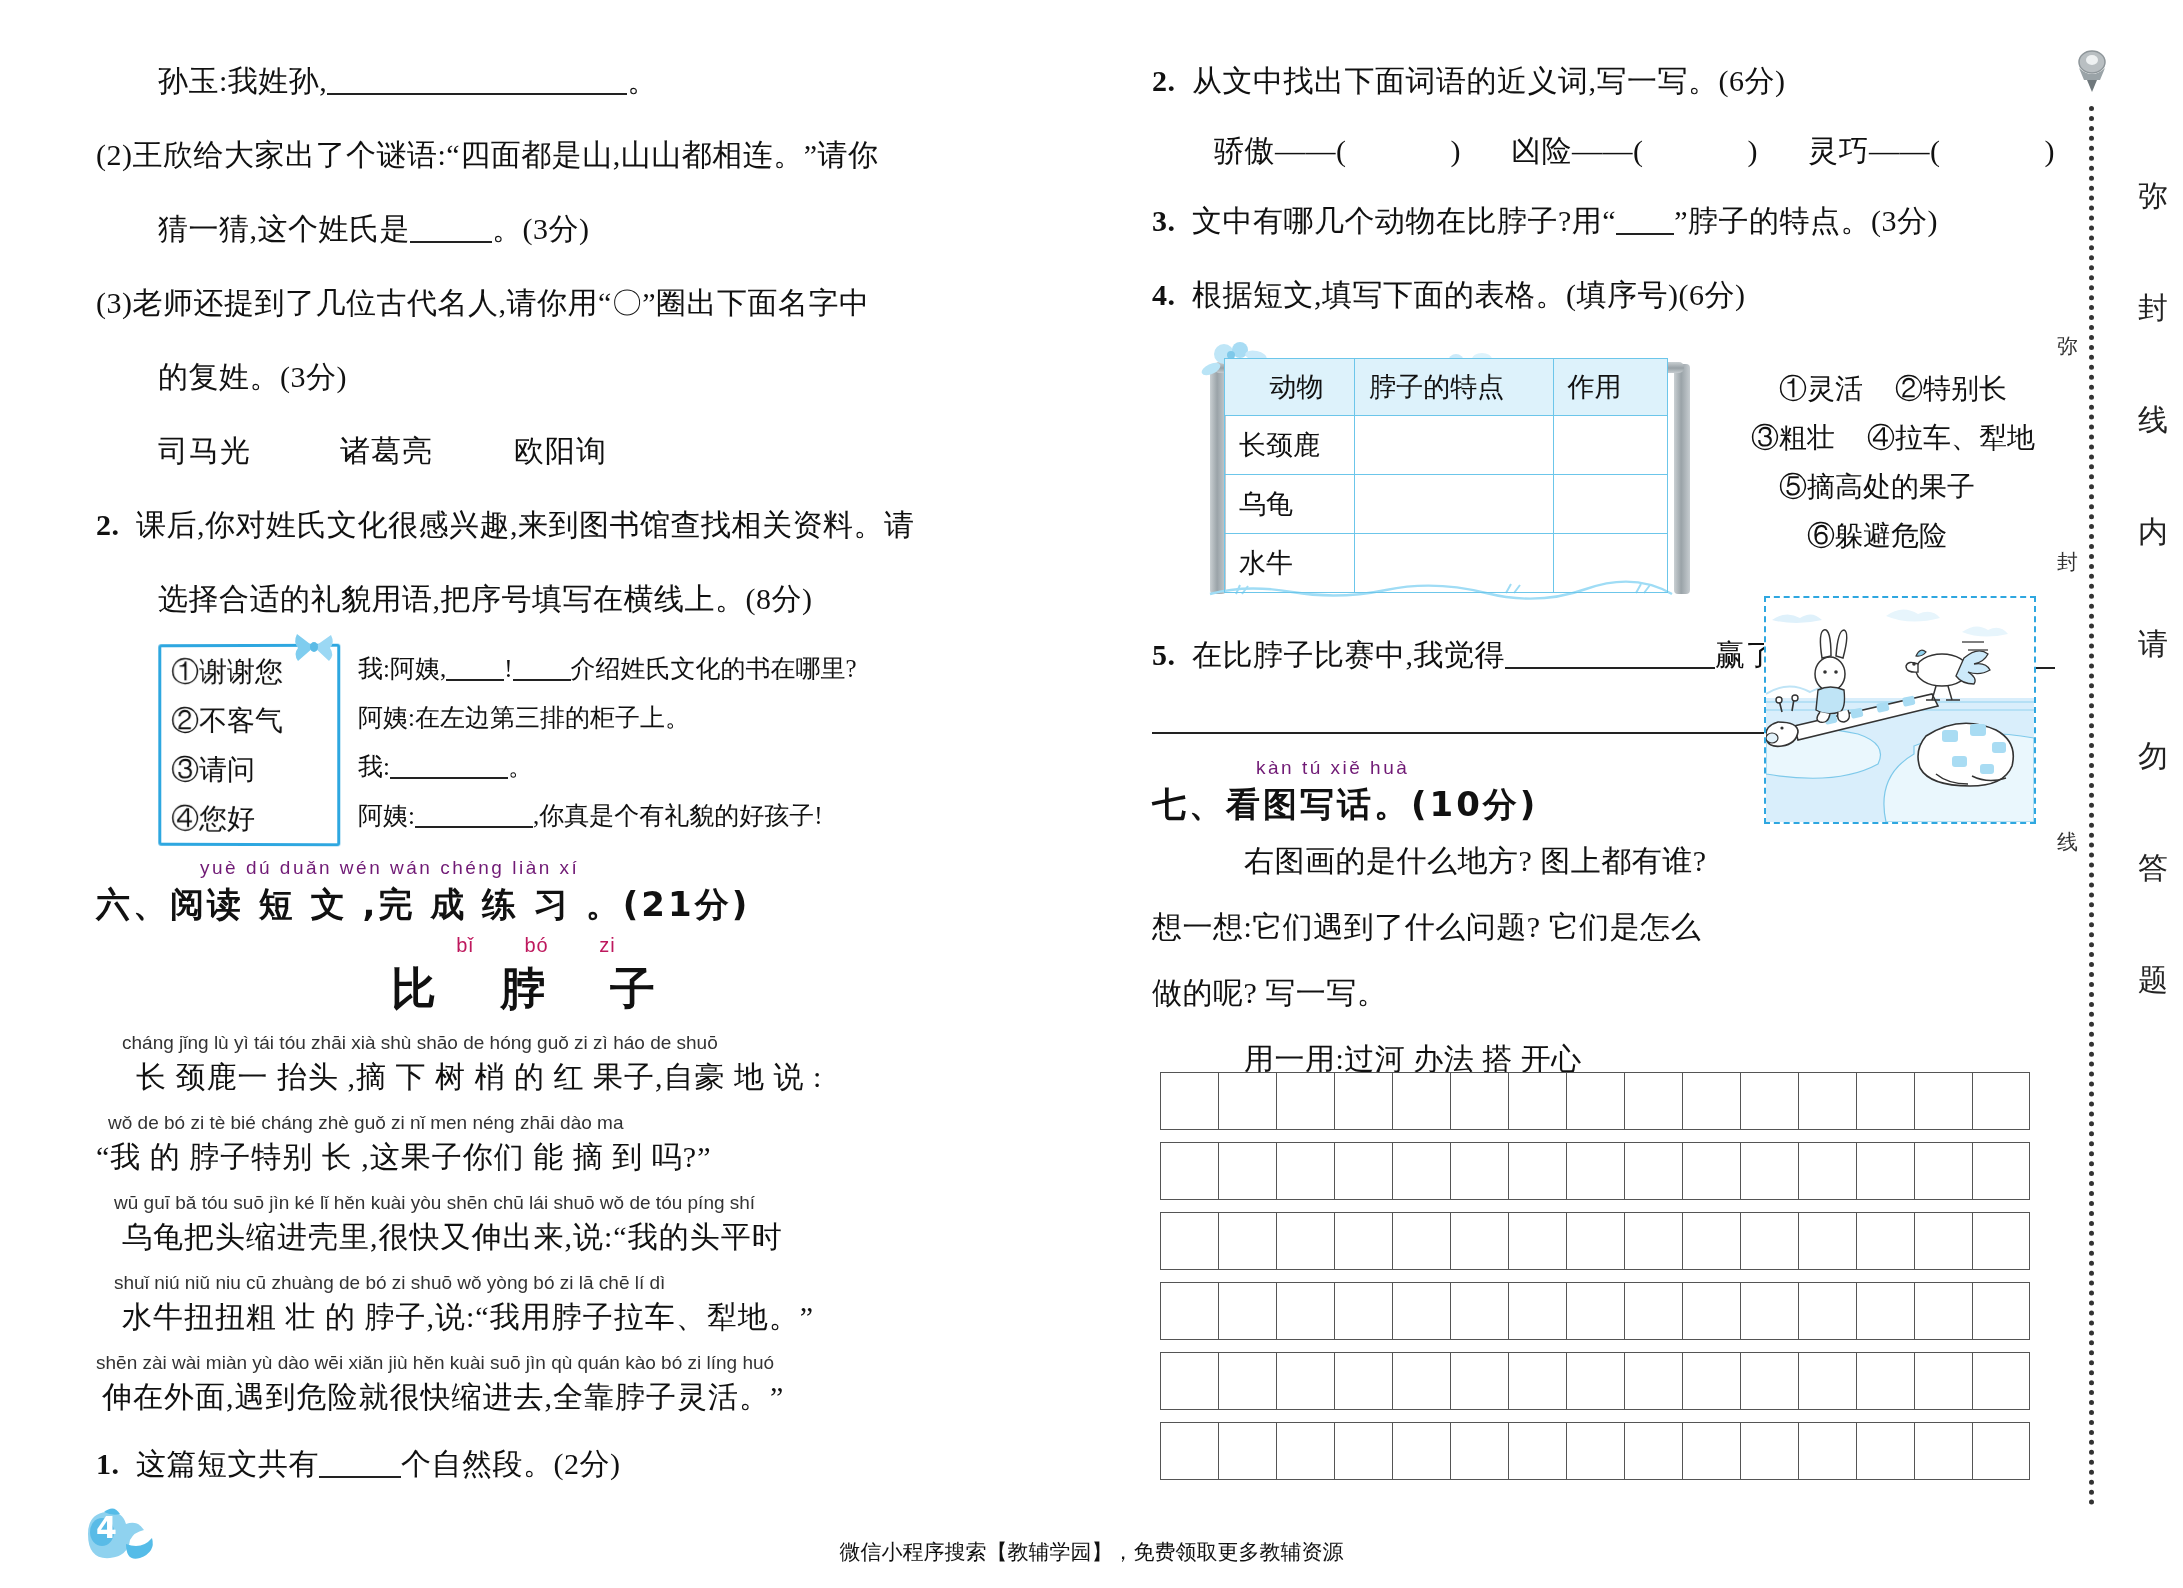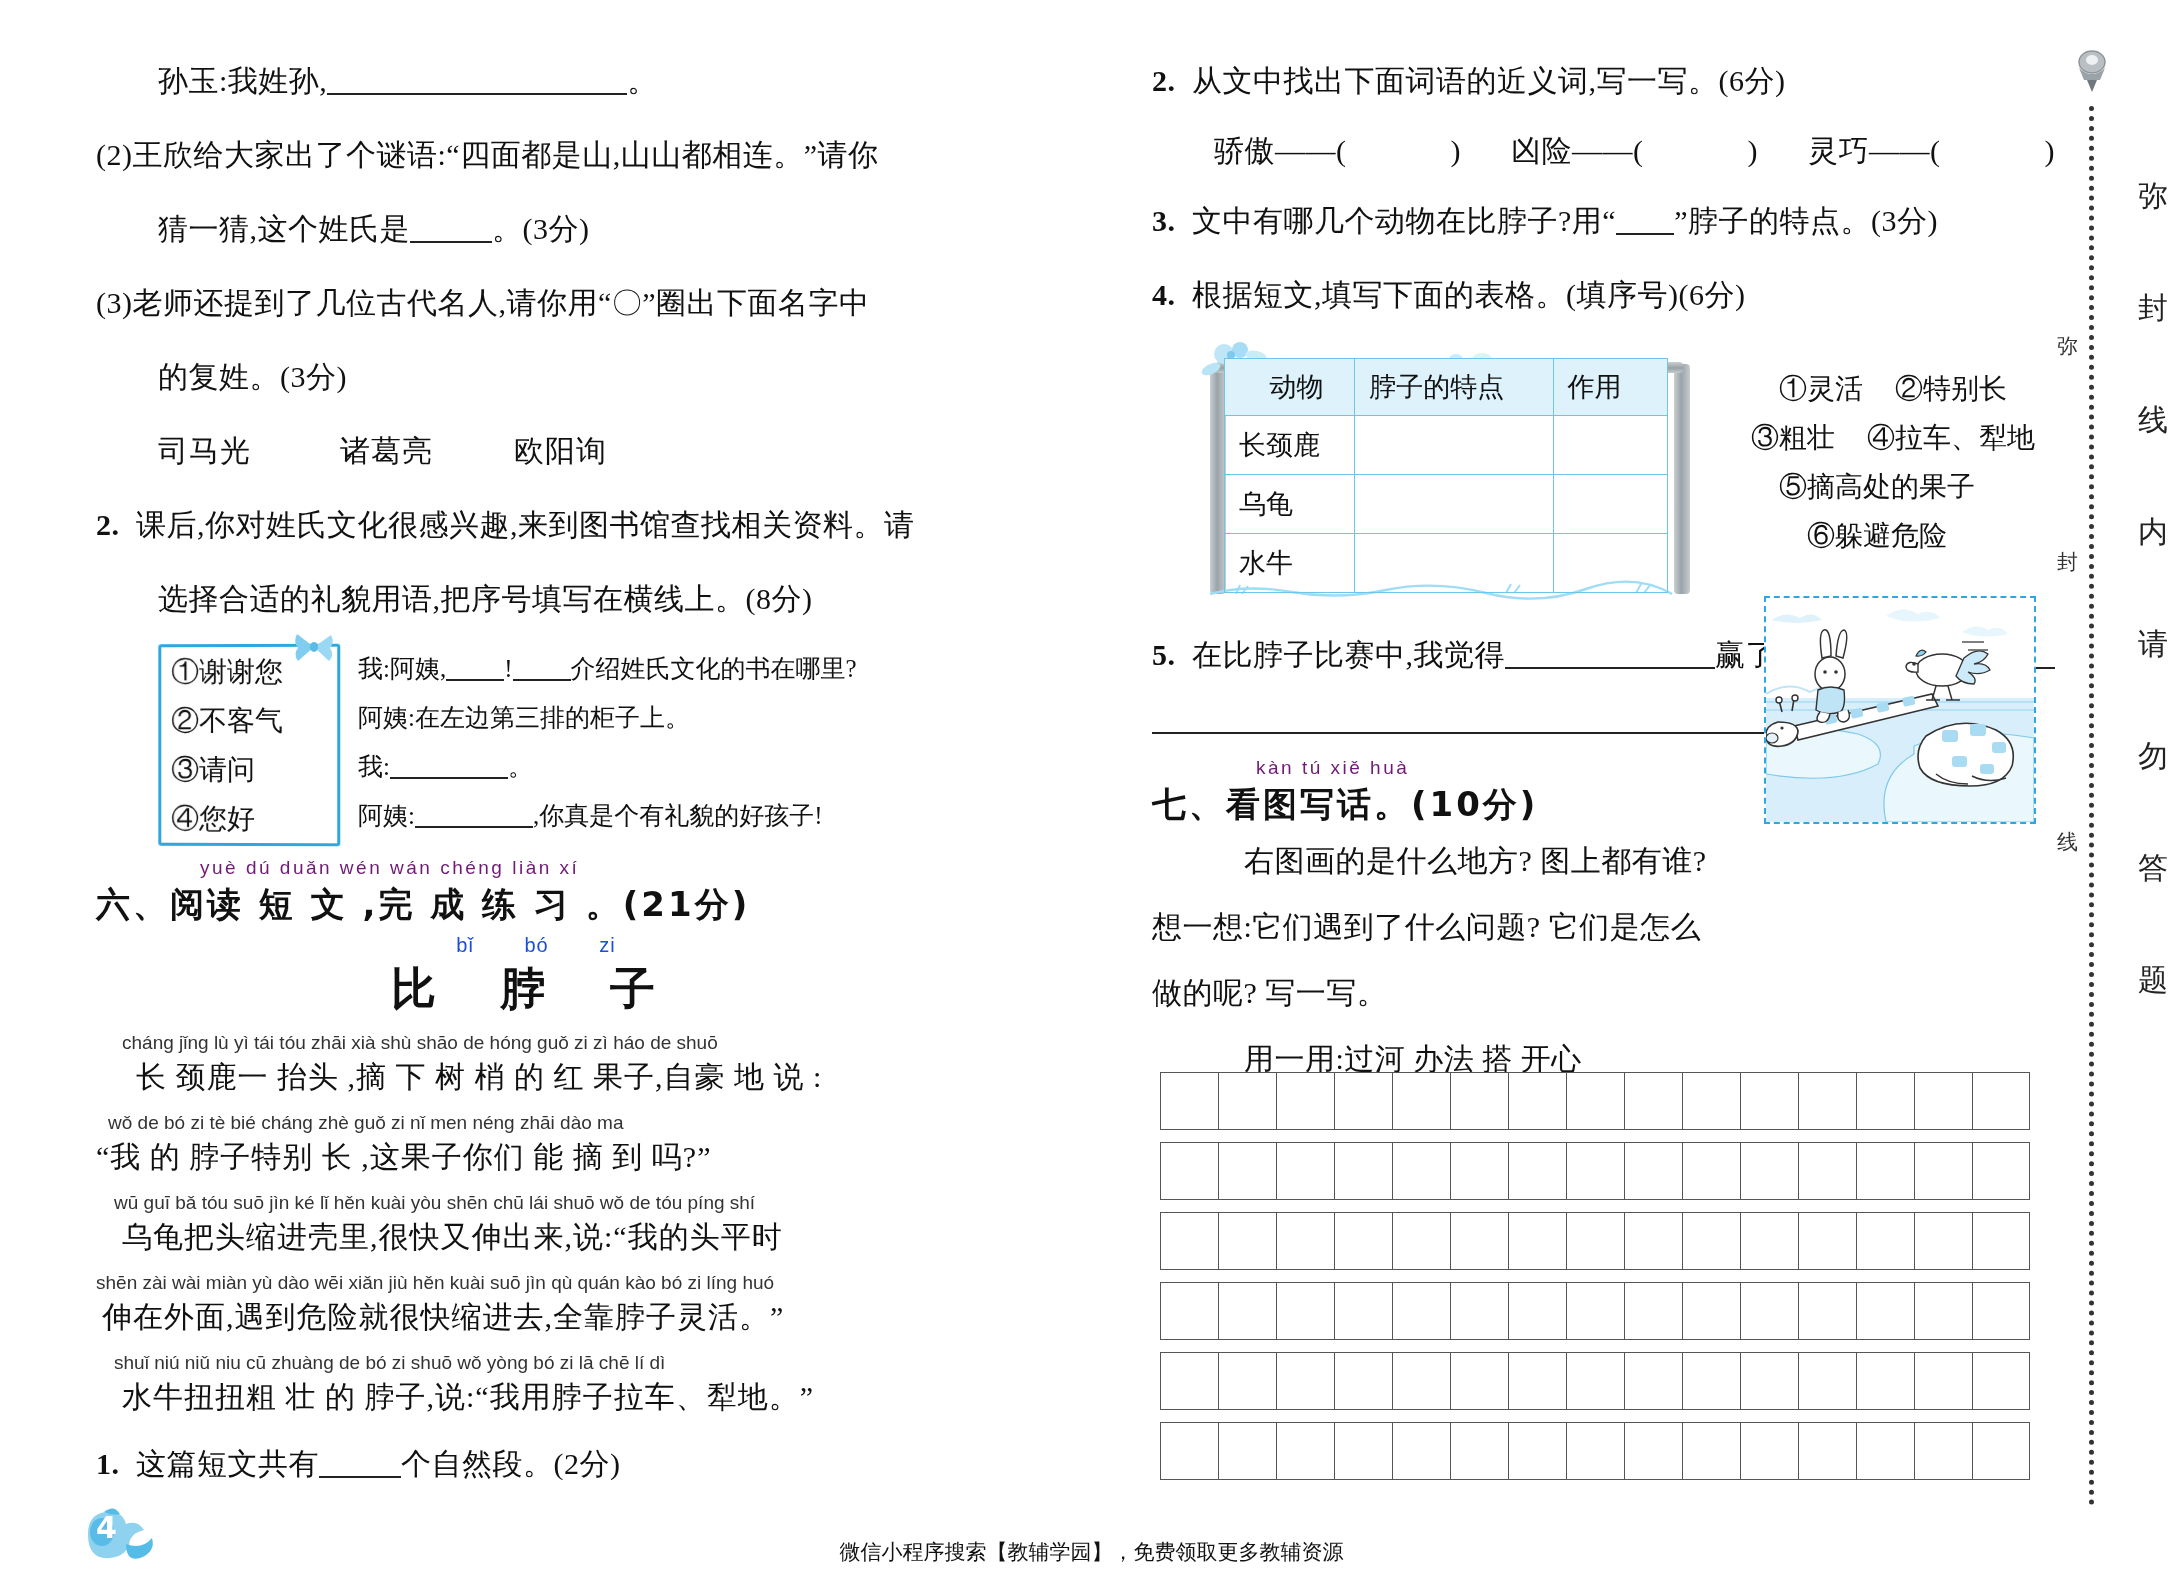--- a/index.html
+++ b/index.html
@@ -46,21 +46,21 @@
   .polite-box .pb-item{
     font-size:28px;line-height:49px;padding-left:10px;white-space:nowrap;
   }
   .bow{position:absolute;left:196px;top:-12px;width:44px;height:38px;}
   .dlg{position:absolute;left:262px;top:4px;}
   .dlg .d-line{font-size:25px;line-height:49px;white-space:nowrap;}
 
   
   .passage{margin-top:2px;}
   .ptitle{text-align:center;margin-top:6px;}
-  .ptitle .py{font-family:"Liberation Sans","DejaVu Sans",sans-serif;font-size:20px;color:#1d4ed8;
+  .ptitle .py{font-family:"Liberation Sans","DejaVu Sans",sans-serif;font-size:20px;color:#be185d;
               letter-spacing:1px;word-spacing:44px;}
   .ptitle .han{font-family:Liberation Sans, sans-serif;font-weight:bold;
                font-size:45px;letter-spacing:26px;margin-top:2px;}
   .prow{margin-top:12px;}
   .prow .py{font-family:"Liberation Sans","DejaVu Sans",sans-serif;font-size:19px;color:#333;
             white-space:nowrap;height:24px;line-height:24px;}
   .prow .han{font-size:30px;white-space:nowrap;height:44px;line-height:44px;letter-spacing:1px;}
 
   
   .tbl-wrap{position:relative;width:500px;height:268px;margin:10px 0 0 44px;}
@@ -200,26 +200,26 @@
       </div>
       <div class="prow" style="padding-left:0;">
         <div class="py" style="padding-left:12px;">wǒ de bó zi  tè bié cháng  zhè guǒ zi  nǐ men néng zhāi dào ma</div>
         <div class="han">“我 的 脖子特别 长 ,这果子你们 能 摘 到 吗?”</div>
       </div>
       <div class="prow">
         <div class="py" style="padding-left:18px;">wū guī bǎ tóu suō jìn ké  lǐ   hěn kuài yòu shēn chū lái   shuō   wǒ de tóu píng shí</div>
         <div class="han" style="padding-left:26px;">乌龟把头缩进壳里,很快又伸出来,说:“我的头平时</div>
       </div>
       <div class="prow">
+        <div class="py" style="padding-left:18px;">shuǐ niú niǔ niu cū zhuàng de bó zi  shuō   wǒ yòng bó zi lā chē  lí dì</div>
+        <div class="han" style="padding-left:26px;">水牛扭扭粗 壮 的 脖子,说:“我用脖子拉车、犁地。”</div>
+      </div>
+      <div class="prow">
         <div class="py">shēn zài wài miàn   yù dào wēi xiǎn jiù hěn kuài suō jìn qù   quán kào bó zi líng huó</div>
         <div class="han" style="padding-left:6px;">伸在外面,遇到危险就很快缩进去,全靠脖子灵活。”</div>
-      </div>
-      <div class="prow">
-        <div class="py" style="padding-left:18px;">shuǐ niú niǔ niu cū zhuàng de bó zi  shuō   wǒ yòng bó zi lā chē  lí dì</div>
-        <div class="han" style="padding-left:26px;">水牛扭扭粗 壮 的 脖子,说:“我用脖子拉车、犁地。”</div>
       </div>
     </div>
 
     <div class="ln" style="margin-top:8px;">
       <span class="qnum">1.</span><span>这篇短文共有</span><span class="blank b-sm"></span><span>个自然段。(2分)</span>
     </div>
   </div>
 
   <div class="col-right">
 

